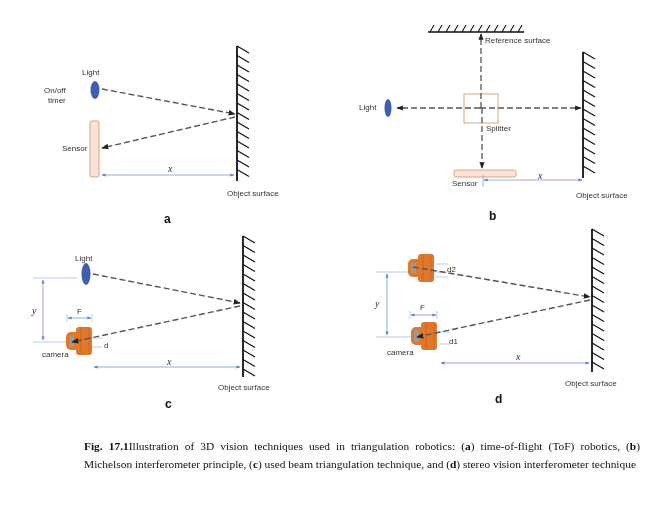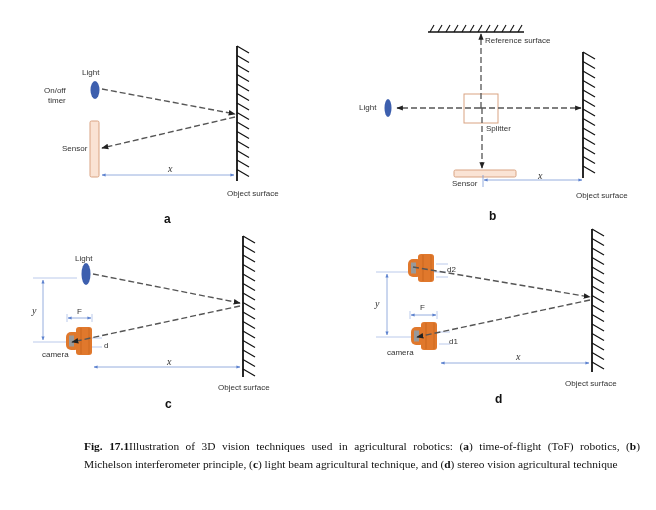--- a/index.html
+++ b/index.html
@@ -206,14 +206,14 @@
     <text class="lbl" x="420" y="310">F</text>
     <text class="lbl" x="449" y="344">d1</text>
     <text class="lbl" x="387" y="355">camera</text>
     <text class="ital" x="516" y="360">x</text>
     <text class="lbl" x="565" y="386">Object surface</text>
     <text class="panel-letter" x="495" y="403">d</text>
   </g>
 </svg>
 
 <div class="caption">
-  <span class="fignum">Fig. 17.1</span><span id="cap-body"><span>Illustration of 3D vision techniques used in agricultural robotics: (</span><b>a</b><span>) time-of-flight (ToF) robotics, (</span><b>b</b><span>) Michelson interferometer principle, (</span><b>c</b><span>) light beam agricultural technique, and (</span><b>d</b><span>) stereo vision agricultural technique</span></span>
+  <span class="fignum">Fig. 17.1</span><span id="cap-body"><span>Illustration of 3D vision techniques used in triangulation robotics: (</span><b>a</b><span>) time-of-flight (ToF) robotics, (</span><b>b</b><span>) Michelson interferometer principle, (</span><b>c</b><span>) used beam triangulation technique, and (</span><b>d</b><span>) stereo vision interferometer technique</span></span>
 </div>
 
 </body></html>

